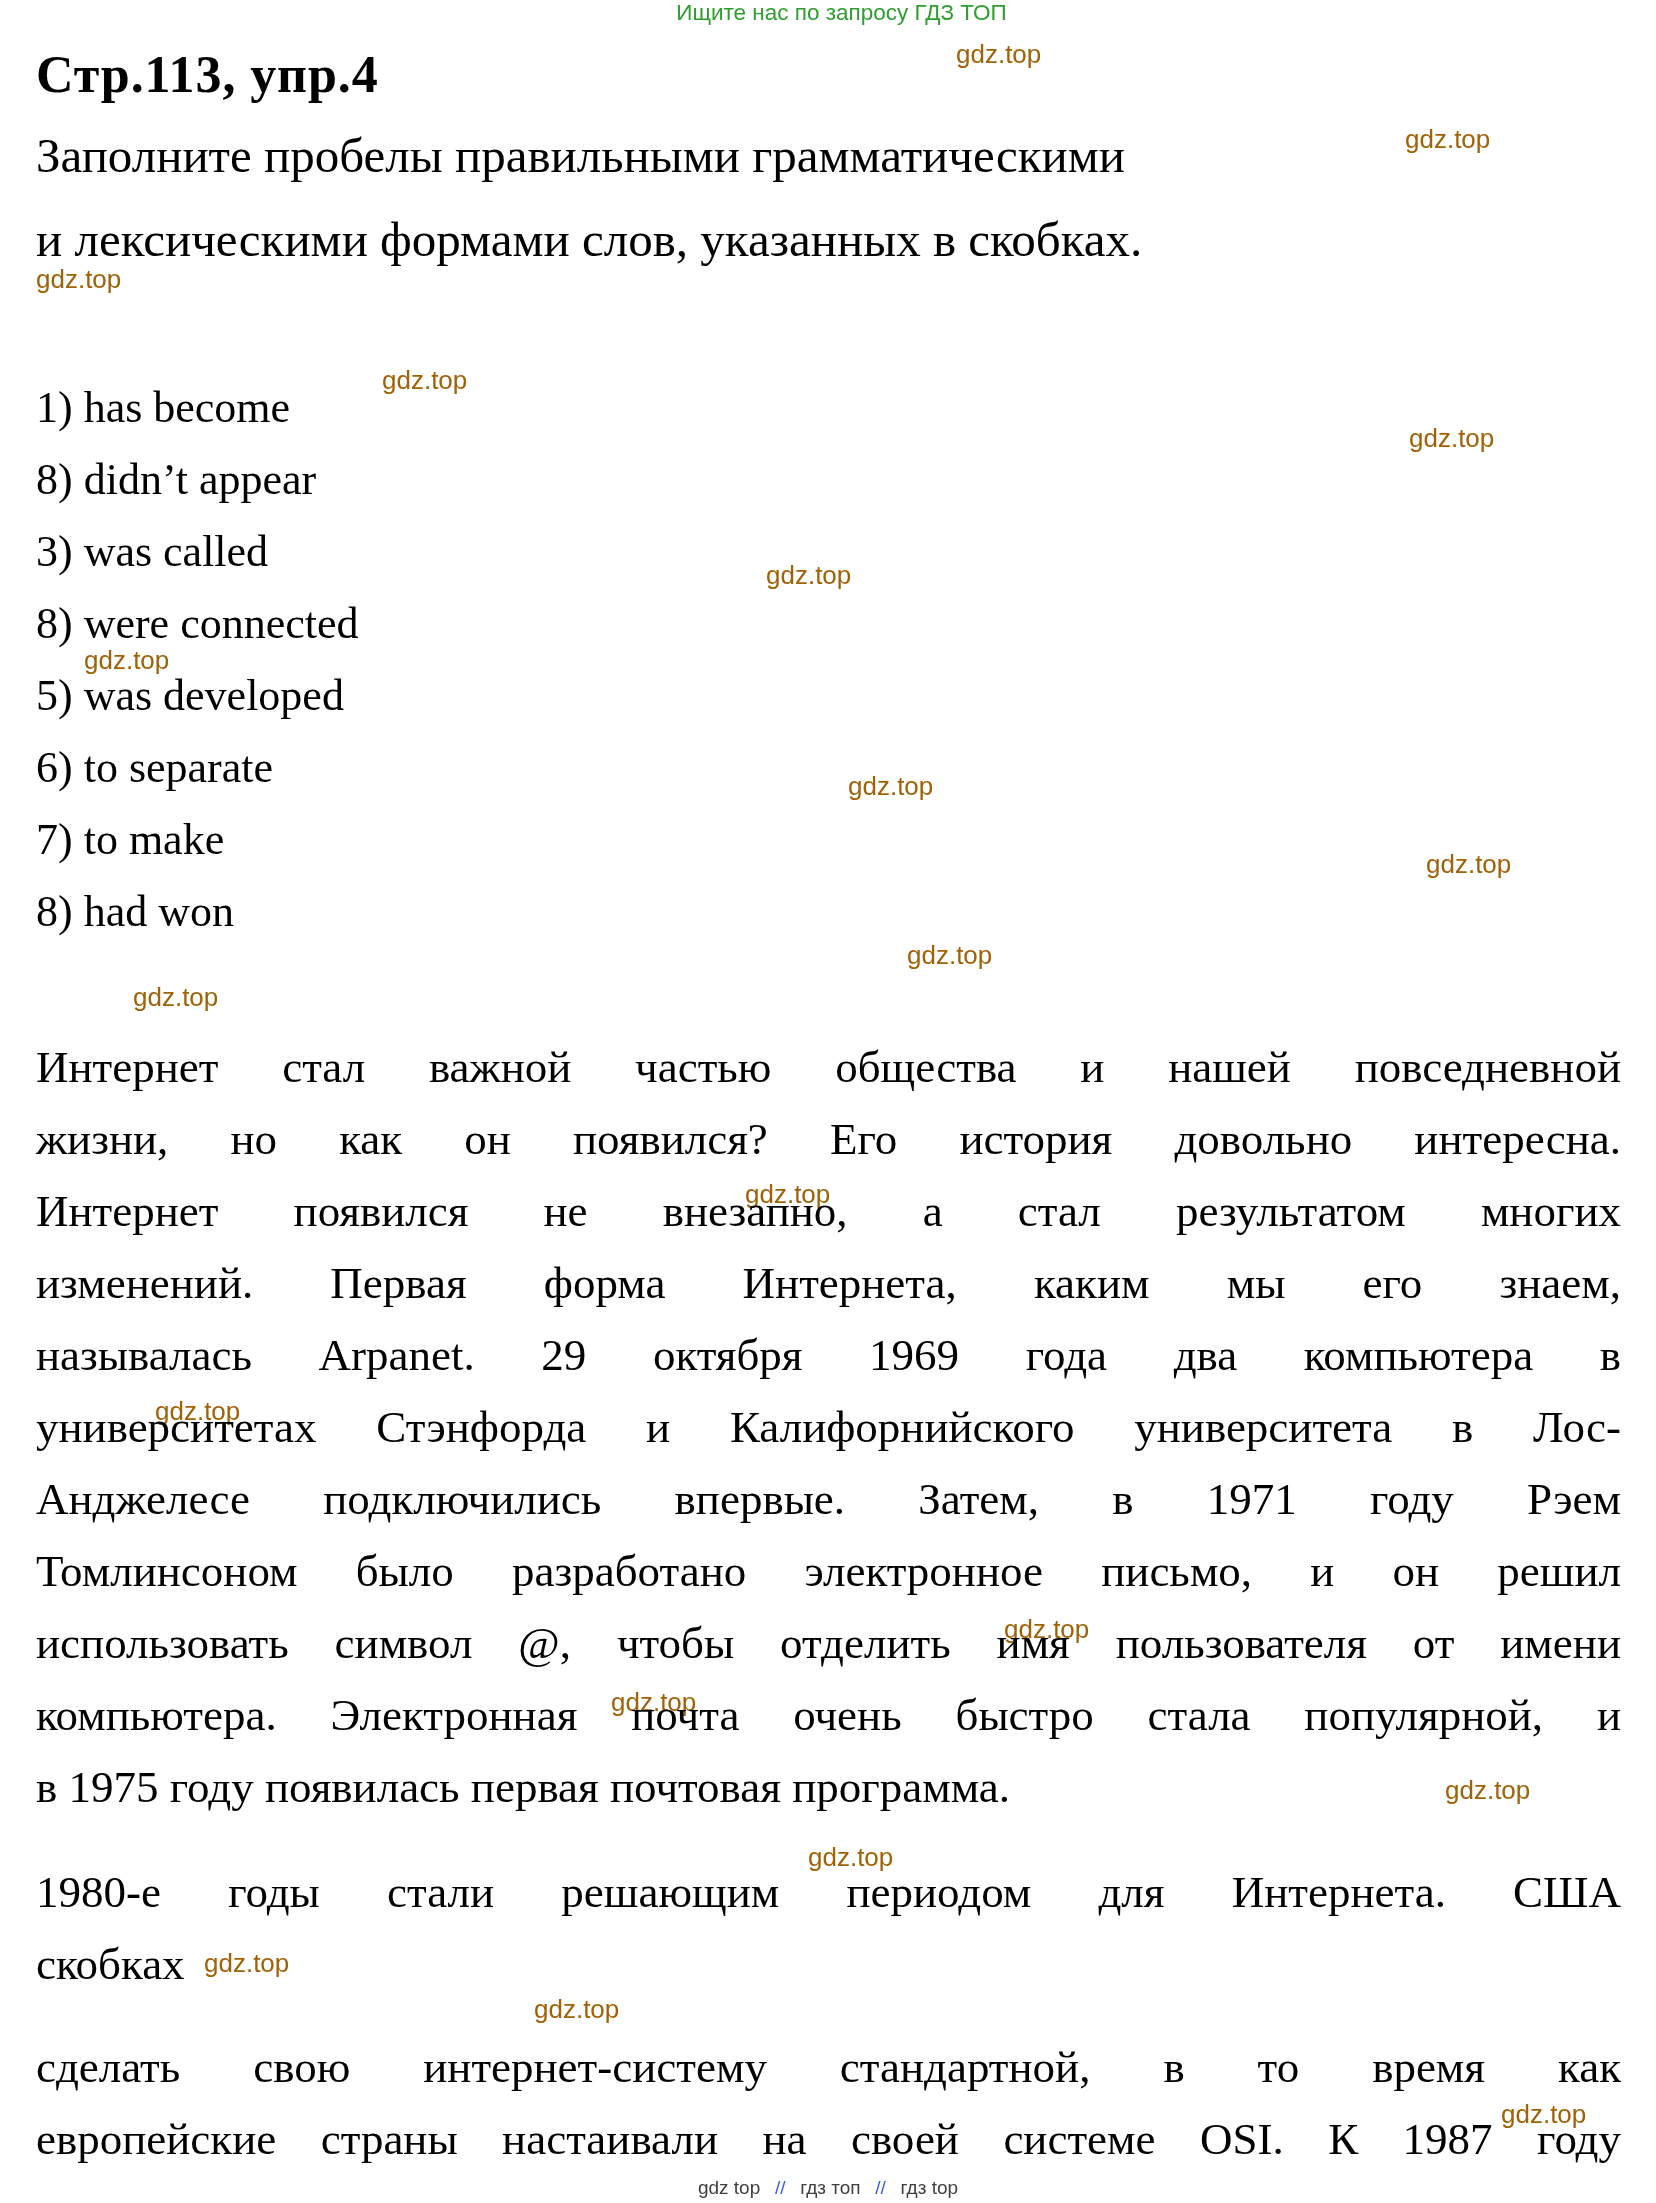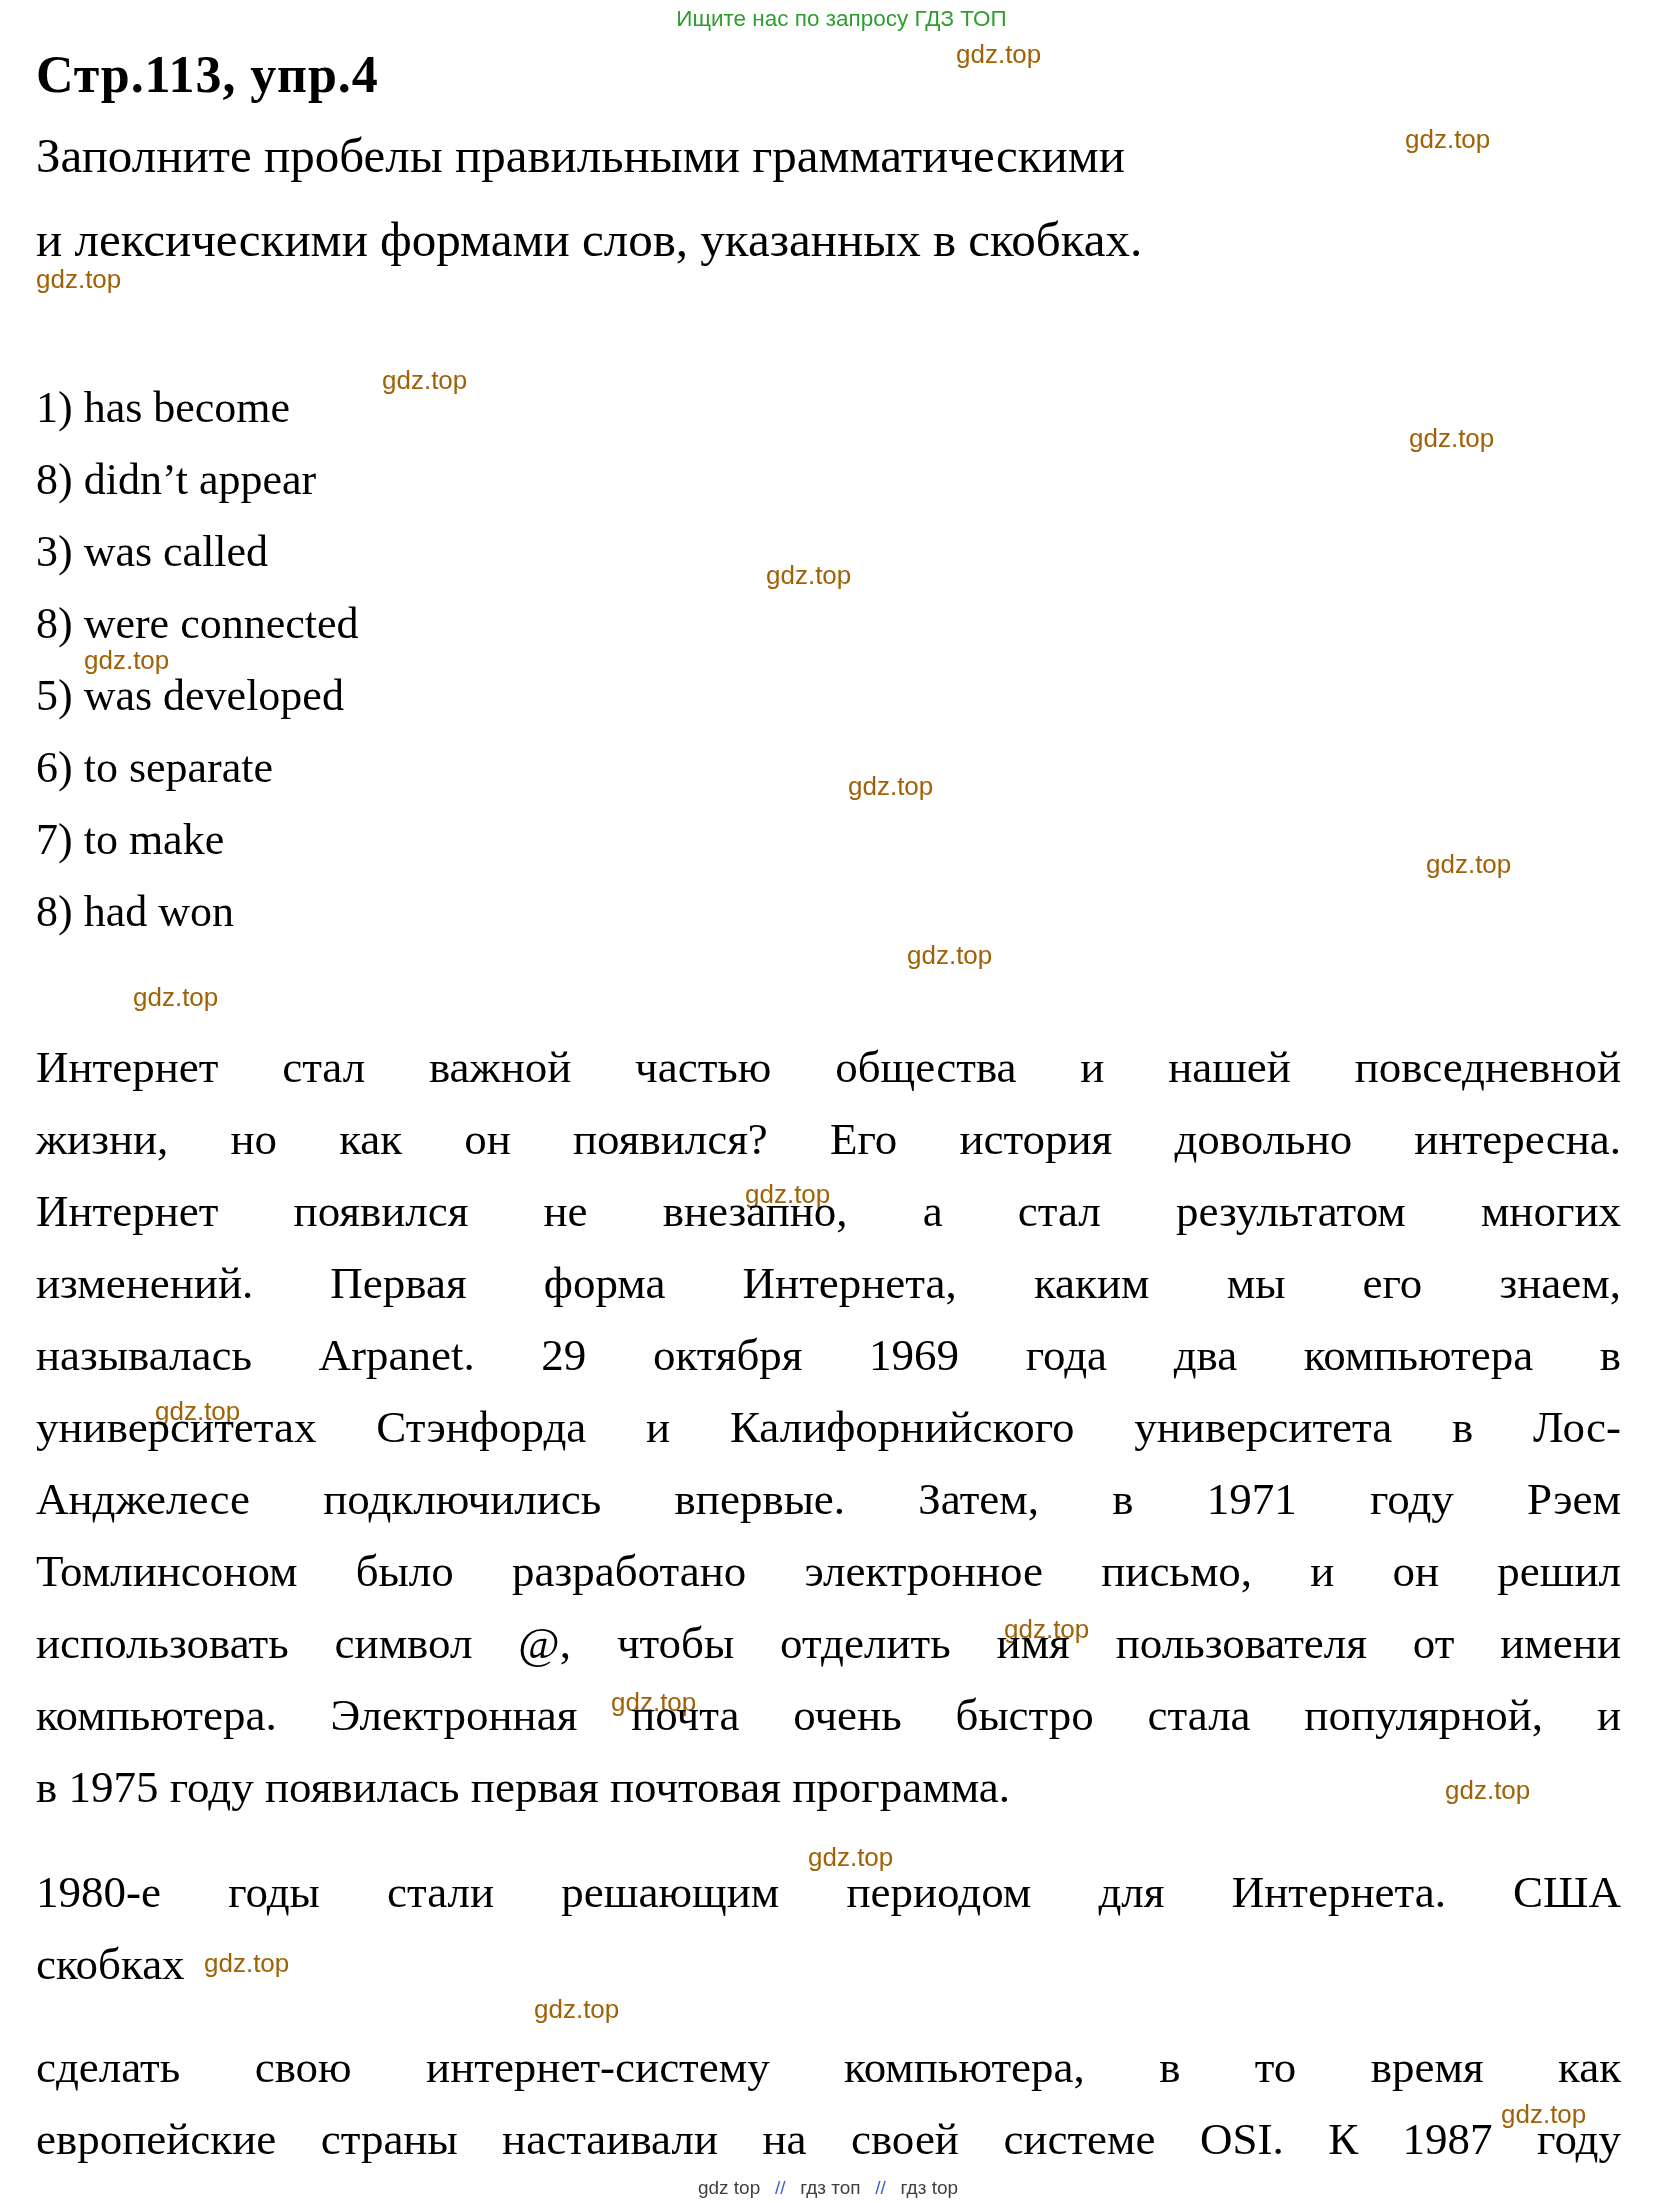--- a/index.html
+++ b/index.html
@@ -7,21 +7,21 @@
     position: relative;
     width: 1656px;
     height: 2204px;
     background: #ffffff;
     font-family: "Liberation Serif", "DejaVu Serif", serif;
     color: #000000;
     overflow: hidden;
   }
   .banner {
     position: absolute;
-    top: 6px; left: 0; right: 0;
+    top: 0; left: 0; right: 0;
     text-align: center;
     font-family: "Liberation Sans", "DejaVu Sans", sans-serif;
     font-size: 22.5px;
     color: #2e9e2e;
     padding-left: 27px;
   }
   .wm {
     position: absolute;
     font-family: "Liberation Sans", "DejaVu Sans", sans-serif;
     font-size: 26px;
@@ -130,21 +130,21 @@
     <div class="jl">компьютера. Электронная почта очень быстро стала популярной, и</div>
     <div class="jl last">в 1975 году появилась первая почтовая программа.</div>
   </div>
 
   <div class="para p2">
     <div class="jl">1980-е годы стали решающим периодом для Интернета. США</div>
     <div class="jl last">скобках</div>
   </div>
 
   <div class="para p3">
-    <div class="jl">сделать свою интернет-систему компьютера, в то время как</div>
+    <div class="jl">сделать свою интернет-систему стандартной, в то время как</div>
     <div class="jl">европейские страны настаивали на своей системе OSI. К 1987 году</div>
   </div>
 
   <div class="footer">
     <span class="g">gdz top</span>
     <span class="b">//</span>
     <span class="g">гдз топ</span>
     <span class="b">//</span>
     <span class="g">гдз top</span>
   </div>

